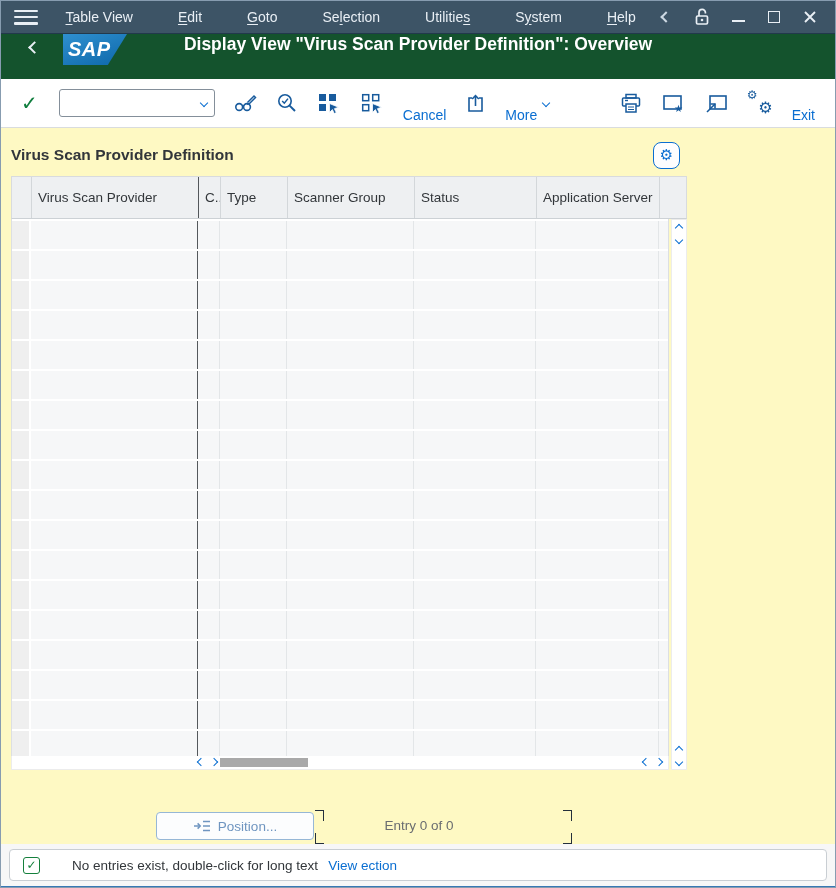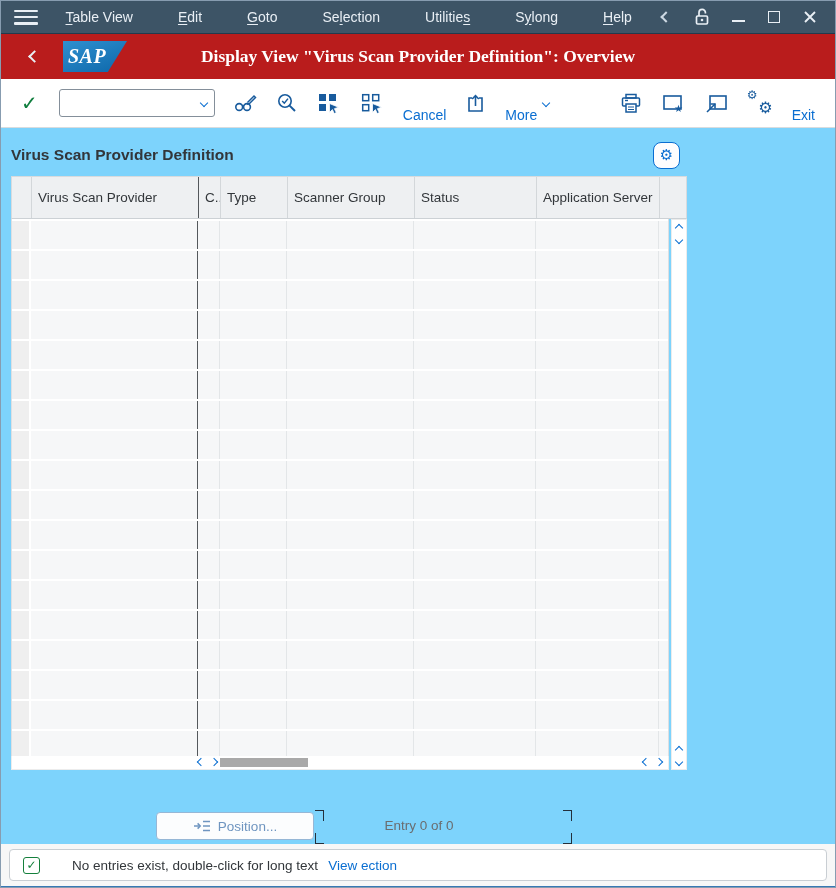--- a/index.html
+++ b/index.html
@@ -19,21 +19,21 @@
   .chev { display:inline-block; width:6px; height:6px; border-left:1.7px solid #0a6ed1; border-bottom:1.7px solid #0a6ed1; }
   .chev.down  { transform:rotate(-45deg); }
   .chev.left  { transform:rotate(45deg); }
   .chev.right { transform:rotate(-135deg); }
   .chev.up    { transform:rotate(135deg); }
   .chev.big { width:8px; height:8px; border-width:2px; border-color:#cdd9e3; }
   .minimize-glyph { width:13px; height:2.4px; background:#e9eff5; margin-top:8px; }
   .maximize-glyph { width:12px; height:12px; border:1.8px solid #e9eff5; }
 
   
-  .titlebar { height:46px; background:#b91c1c; border-top:1px solid #22394c; display:flex; align-items:center; flex-shrink:0; position:relative;font-family:Liberation Serif, serif; }
+  .titlebar { height:46px; background:#14532d; border-top:1px solid #22394c; display:flex; flex-shrink:0; position:relative; }
   .back-button { margin-left:20px; width:26px; height:26px; display:flex; align-items:center; justify-content:center; cursor:pointer; }
   .chev.back { width:9px; height:9px; border-width:2.2px; border-color:#e9eff5; }
   .sap-logo { margin-left:16px; width:64px; height:31px; background:linear-gradient(160deg,#3m 0%,#0d67a9 100%); background:linear-gradient(160deg,#2f90d0 0%,#0d67a9 100%); clip-path:polygon(0 0,100% 0,70% 100%,0 100%); color:#fff; font-weight:bold; font-style:italic; font-size:20px; letter-spacing:.5px; display:flex; align-items:center; padding-left:5px; }
   .page-title { position:absolute; left:0; right:0; text-align:center; color:#fff; font-size:17.5px; font-weight:600; }
 
   
   .toolbar { height:49px; background:#fff; border-bottom:1px solid #d9dcde; display:flex; align-items:center; flex-shrink:0; padding:0 20px; }
   .tb-left { display:flex; align-items:center; gap:19px; }
   .tb-right { margin-left:auto; display:flex; align-items:center; gap:20px; }
   .enter-check { color:#107e3e; font-size:20px; font-weight:bold; cursor:pointer; margin-right:-4px; }
@@ -41,21 +41,21 @@
   .command-field { width:156px; height:28px; border:1px solid #848f9a; border-radius:3px; background:#fff; padding:0 24px 0 8px; font-size:13px; outline:none; }
   .command-chev { position:absolute; right:8px; top:11px; }
   .tb-icon { display:flex; align-items:center; justify-content:center; cursor:pointer; color:#185b9d; }
   .tb-link { color:#0a6ed1; font-size:14px; cursor:pointer; white-space:nowrap;margin-top:24px; }
   .more-wrap { display:flex; align-items:center; gap:6px; cursor:pointer; }
   .gears-glyph { position:relative; width:24px; height:22px; color:#185b9d; }
   .gears-glyph .g1 { position:absolute; left:-1px; top:-4px; font-size:12px; }
   .gears-glyph .g2 { position:absolute; right:-1px; bottom:-3px; font-size:16px; }
 
   
-  .content { flex:1; position:relative; background:#7dd3fc; }
+  .content { flex:1; position:relative; background:#fef9c3; }
   .heading-row { display:flex; align-items:center; margin:13px 10px 7px 10px; height:28px; }
   .page-heading { font-size:15.5px; font-weight:700; color:#32363a; }
   .table-settings-button { margin-left:auto; margin-right:145px; width:27px; height:27px; border:1.6px solid #0a6ed1; border-radius:8px; display:flex; align-items:center; justify-content:center; color:#0a6ed1; font-size:15px; cursor:pointer; background:#fdfdfe; }
 
   .table-area { margin-left:10px; width:676px; }
   .thead { display:grid; grid-template-columns:20px 167px 22px 67px 127px 122px 123px 28px; background:#eef0f2; height:43px; border:1px solid #d8dbde; border-bottom:1px solid #ccd1d5; }
   .th { border-right:1px solid #d3d7da; display:flex; align-items:center; padding-left:6px; font-size:13.5px; color:#32363a; overflow:hidden; white-space:nowrap; }
   .th:nth-child(2) { border-right:1px solid #53575b; }
   .th:last-child { border-right:none; }
 
@@ -106,21 +106,21 @@
         <span></span>
         <span></span>
         <span></span>
       </div>
     <div class="menu-items" id="menu-items">
         <div class="menu-item"><span></span><u>T</u><span>able View</span></div>
         <div class="menu-item"><span></span><u>E</u><span>dit</span></div>
         <div class="menu-item"><span></span><u>G</u><span>oto</span></div>
         <div class="menu-item"><span>Se</span><u>l</u><span>ection</span></div>
         <div class="menu-item"><span>Utilitie</span><u>s</u><span></span></div>
-        <div class="menu-item"><span>S</span><u>y</u><span>long</span></div>
+        <div class="menu-item"><span>S</span><u>y</u><span>stem</span></div>
         <div class="menu-item"><span></span><u>H</u><span>elp</span></div>
       </div>
     <div class="win-controls">
       <div class="wc-btn">
           <span class="chev left big"></span>
         </div>
       <div class="wc-btn">
         <svg width="18" height="20" viewBox="0 0 18 20">
           <rect x="3.5" y="9" width="11" height="8" rx="1.2" fill="none" stroke="#e9eff5" stroke-width="1.7"></rect>
           <path d="M6 9 V5.6 a3.2 3.2 0 0 1 6.4 0 v0.8" fill="none" stroke="#e9eff5" stroke-width="1.7"></path>

